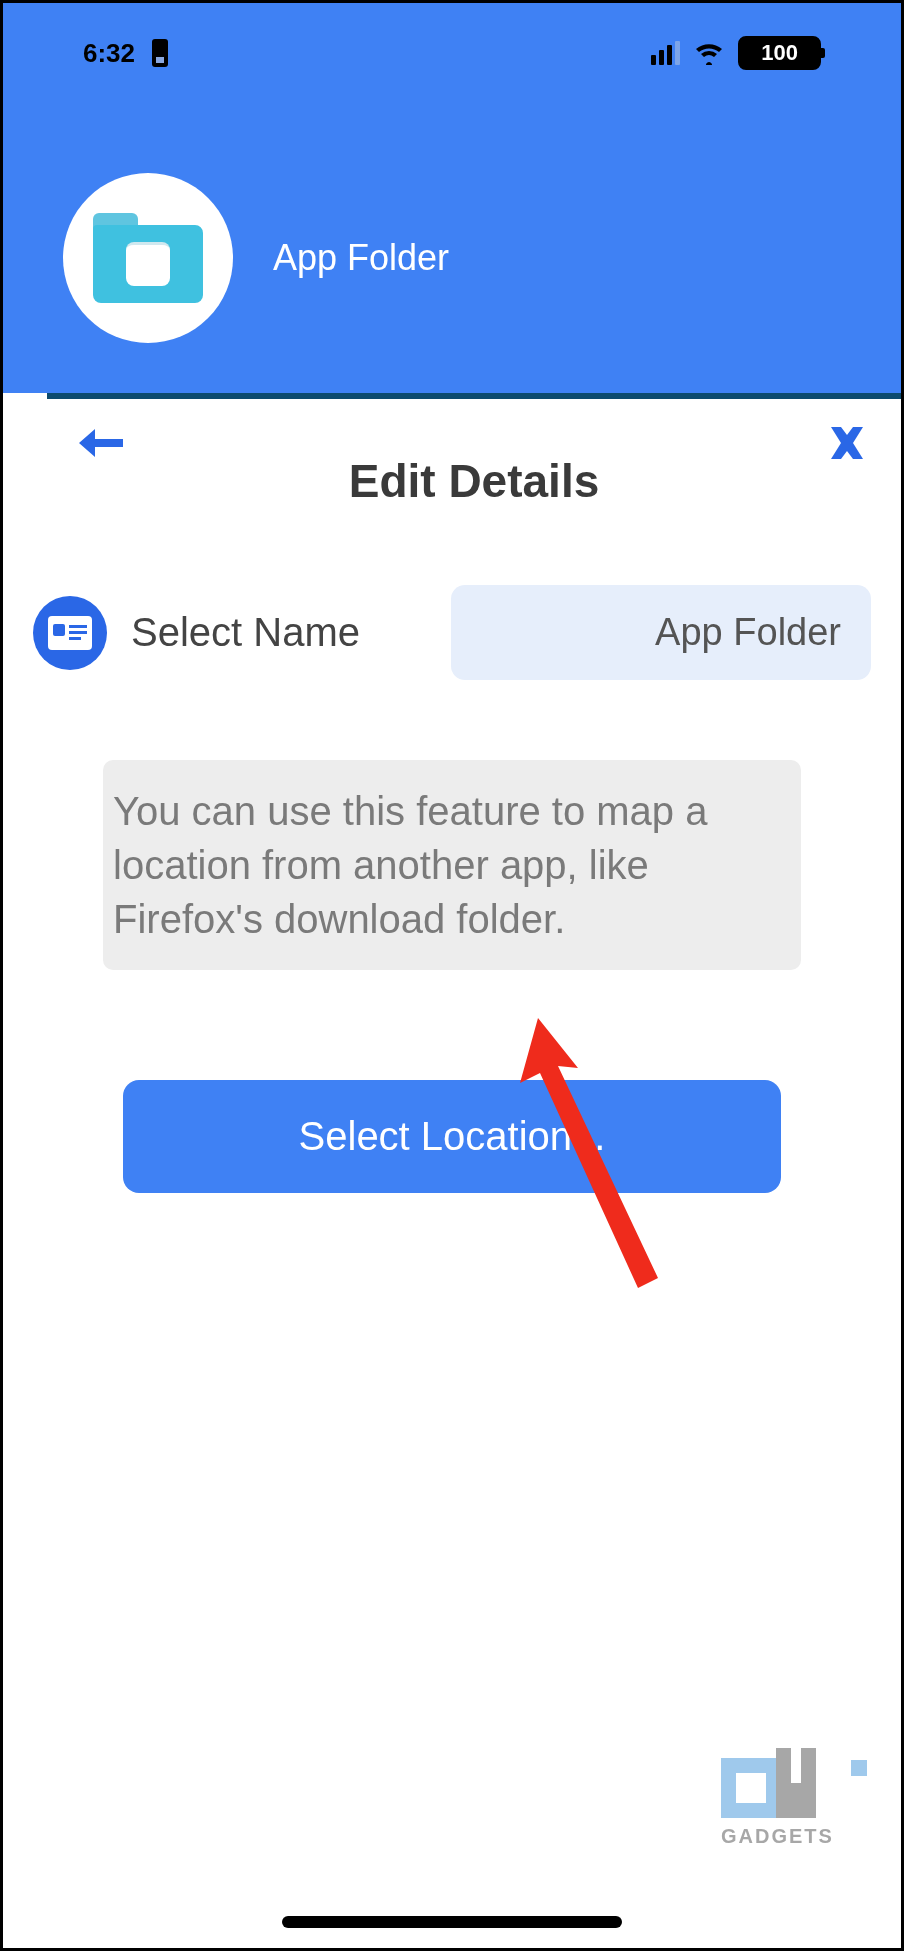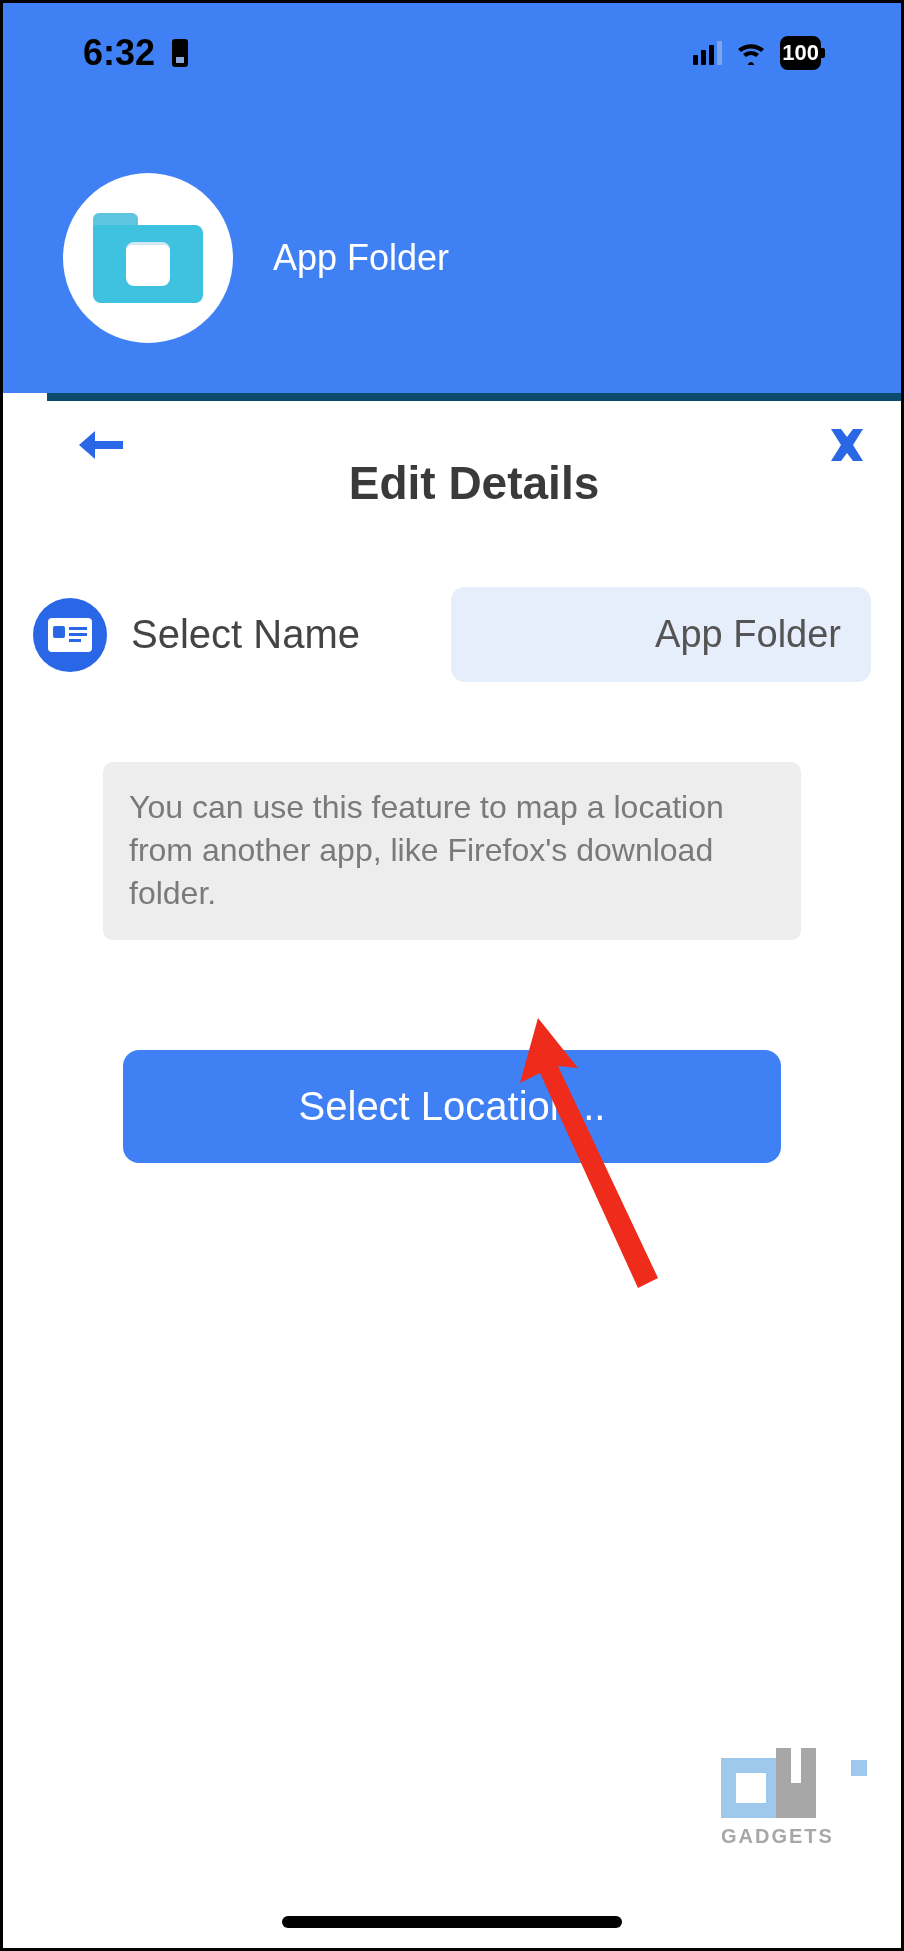--- a/index.html
+++ b/index.html
@@ -19,21 +19,21 @@
     .status-bar {
       height: 100px;
       background: #3f81f4;
       display: flex;
       justify-content: space-between;
       align-items: center;
       padding: 0 80px;
       color: #000;
     }
     .status-time {
-      font-size: 36px;
+      font-size: 26px;
       font-weight: 600;
       display: flex;
       align-items: center;
       gap: 15px;
     }
     .status-right {
       display: flex;
       align-items: center;
       gap: 14px;
     }
@@ -49,21 +49,21 @@
       border-radius: 1px;
     }
     .signal-bars span:nth-child(1){height:10px}
     .signal-bars span:nth-child(2){height:15px}
     .signal-bars span:nth-child(3){height:20px}
     .signal-bars span:nth-child(4){height:24px; background:#7da5e8}
     .wifi-icon { font-size: 26px; color:#000; }
     .battery {
       border: 2.5px solid #000;
       border-radius: 8px;
-      padding: 2px 0;
+      padding: 2px 21px;
       font-size: 22px;
       font-weight: 700;
       position: relative;
       background:#000;
       color:#fff;
     }
     .battery::after{
       content:'';
       position:absolute;
       right:-6px;
@@ -131,21 +131,21 @@
       font-size: 34px;
       text-decoration: underline;
       cursor: pointer;
     }
     .toolbar {
       display: flex;
       justify-content: space-between;
       align-items: flex-start;
       padding: 20px 30px 0 30px;
       position:relative;
-      border-top: 8px solid #0c4a6e;
+      border-top: 6px solid #0c4a6e;
       margin-left: 44px;
     }
     .back-arrow, .close-x {
       color: #2a67e6;
       font-size: 52px;
       font-weight: 900;
       cursor: pointer;
       line-height: 1;
     }
     .back-arrow svg, .close-x svg {
@@ -193,22 +193,22 @@
       padding: 26px 30px;
       font-size: 38px;
       color: #545454;
       text-align: right;
       width: 420px;
     }
     .info-box {
       margin: 80px 100px 0 100px;
       background: #ededed;
       border-radius: 10px;
-      padding: 24px 26px;
-      font-size: 32px;
+      padding: 24px 10px;
+      font-size: 40px;
       color: #7a7a7a;
       line-height: 1.35;
     }
     .primary-btn {
       margin: 110px 120px 0 120px;
       background: #3f81f4;
       color: #fff;
       border: none;
       border-radius: 16px;
       padding: 34px 0;

